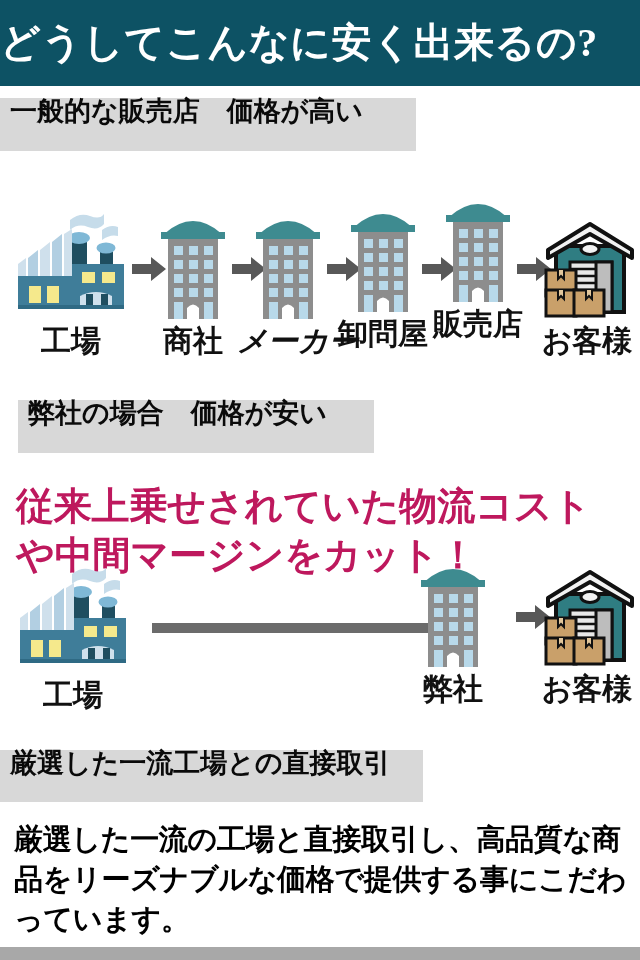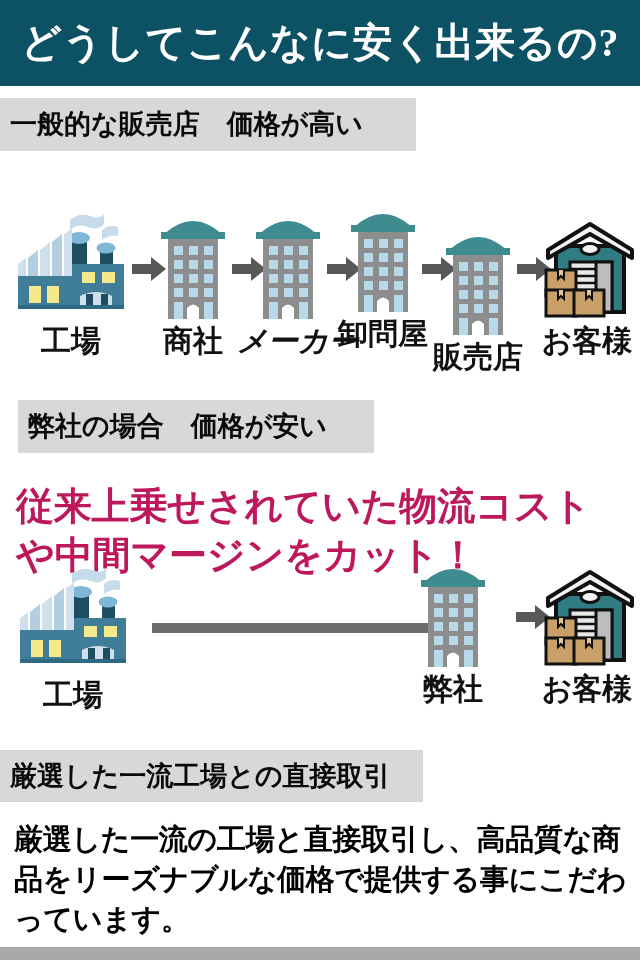--- a/index.html
+++ b/index.html
@@ -22,38 +22,36 @@
 
   
   .header-band {
     position: absolute;
     left: 0; top: 0;
     width: 640px;
     height: 86px;
     background: #0d5264;
     display: flex;
     align-items: center;
-    justify-content: center;
   }
   .header-title {
     color: #ffffff;
     font-size: 40px;
     font-weight: 700;
     letter-spacing: 0.5px;
     line-height: 1;
     white-space: nowrap;
     font-family: "Liberation Serif", "DejaVu Serif", serif;
   }
 
   
   .section-bar {
     position: absolute;
     background: #d8d8d8;
     display: flex;
-    align-items: center;
   }
   .section-bar-text {
     color: #0a0a0a;
     font-size: 27px;
     font-weight: 700;
     padding-left: 10px;
     white-space: nowrap;
     line-height: 1;
     font-family: "Liberation Serif", "DejaVu Serif", serif;
   }
@@ -268,21 +266,21 @@
       </svg>
       <div class="node-label" style="left:-10px; top:114px; width:90px;">卸問屋</div>
     </div>
 
     <div class="arrow-wrap" style="left:422px; top:66px;">
       <svg width="34" height="26" viewBox="0 0 34 26">
         <path d="M0 8 L19 8 L19 1 L34 13 L19 25 L19 18 L0 18 Z" fill="#585858"></path>
       </svg>
     </div>
 
-    <div class="node" style="left:443px; top:38px;text-decoration:underline;">
+    <div class="node" style="left:443px; top:5px;text-decoration:underline;">
       <svg width="70" height="110" viewBox="0 0 70 110">
         <path d="M6 22 q29 -26 58 0 Z" fill="#3e8b90"></path>
         <rect x="3" y="20" width="64" height="7" fill="#3e8b90"></rect>
         <rect x="10" y="27" width="50" height="80" fill="#8d8d8d"></rect>
         <g fill="#b8d9ea">
           <rect x="16" y="34" width="9" height="9"></rect>
             <rect x="31" y="34" width="9" height="9"></rect>
             <rect x="46" y="34" width="9" height="9"></rect>
           <rect x="16" y="48" width="9" height="9"></rect>
             <rect x="31" y="48" width="9" height="9"></rect>

